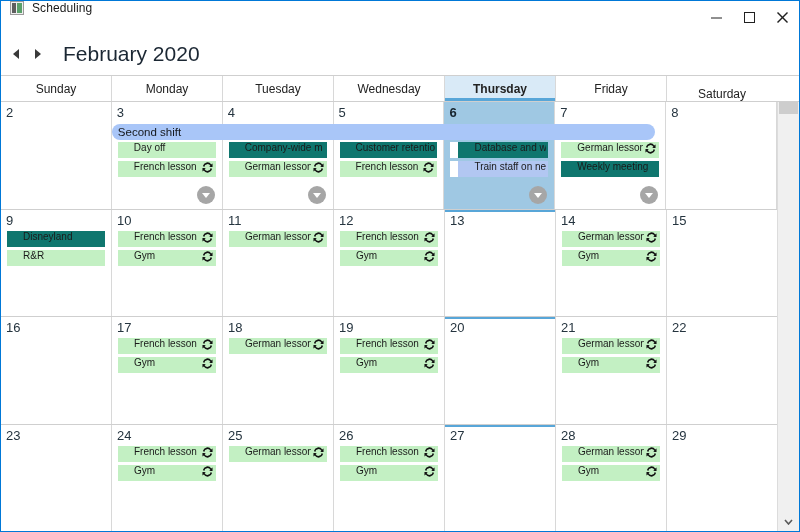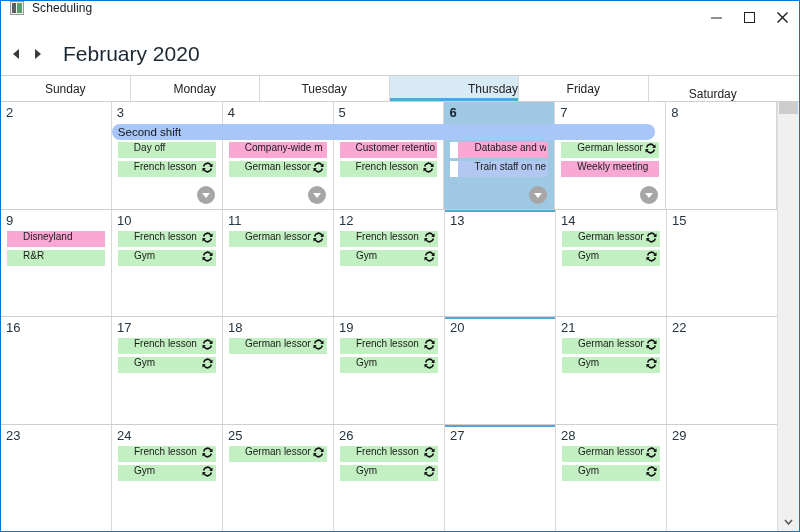--- a/index.html
+++ b/index.html
@@ -101,23 +101,22 @@
   .dow {
     flex: 1 1 0; min-width: 0;
     display: flex; align-items: center; justify-content: center;
     font-size: 12px; color: #222;
     border-right: 1px solid #d8d8d8;
     background: #ffffff;
   }
   .dow:last-child { border-right: none; align-items: flex-end; }
   .dow.selected {
     background: #d9eaf7;
-    font-weight: normal;
+    font-weight: bold;
     box-shadow: inset 0 -3px 0 #58a6d8;
-    justify-content: flex-end;
   }
 
   .weeks {
     flex: 1 1 auto;
     display: flex;
     min-height: 0;
   }
   .weeks-grid {
     flex: 1 1 auto;
     display: flex; flex-direction: column;
@@ -169,21 +168,21 @@
     flex: 1 1 auto;
     min-width: 0;
     text-overflow: clip;
   }
   .event .recur {
     flex: 0 0 auto;
     width: 13px; height: 13px;
     margin-left: 1px;
   }
   .event.green { background: #c3f0c3; }
-  .event.pink  { background: #f9a8d4; }
+  .event.pink  { background: #0f766e; }
   .event.blue  { background: #b2c7f2; }
   .event-wrap-sel {
     background: #ffffff;
     padding: 0 0 0 8px;
   }
 
   
   .spanbar {
     position: absolute;
     left: 0; top: 22px;
@@ -277,20 +276,23 @@
     <div class="dow-row" id="dow-row">
         <div class="dow">
           <span>Sunday</span>
         </div>
         <div class="dow">
           <span>Monday</span>
         </div>
         <div class="dow">
           <span>Tuesday</span>
         </div>
+        <div class="dow">
+          <span>Wednesday</span>
+        </div>
         <div class="dow selected">
           <span>Thursday</span>
         </div>
         <div class="dow">
           <span>Friday</span>
         </div>
         <div class="dow">
           <span>Saturday</span>
         </div>
       </div>

